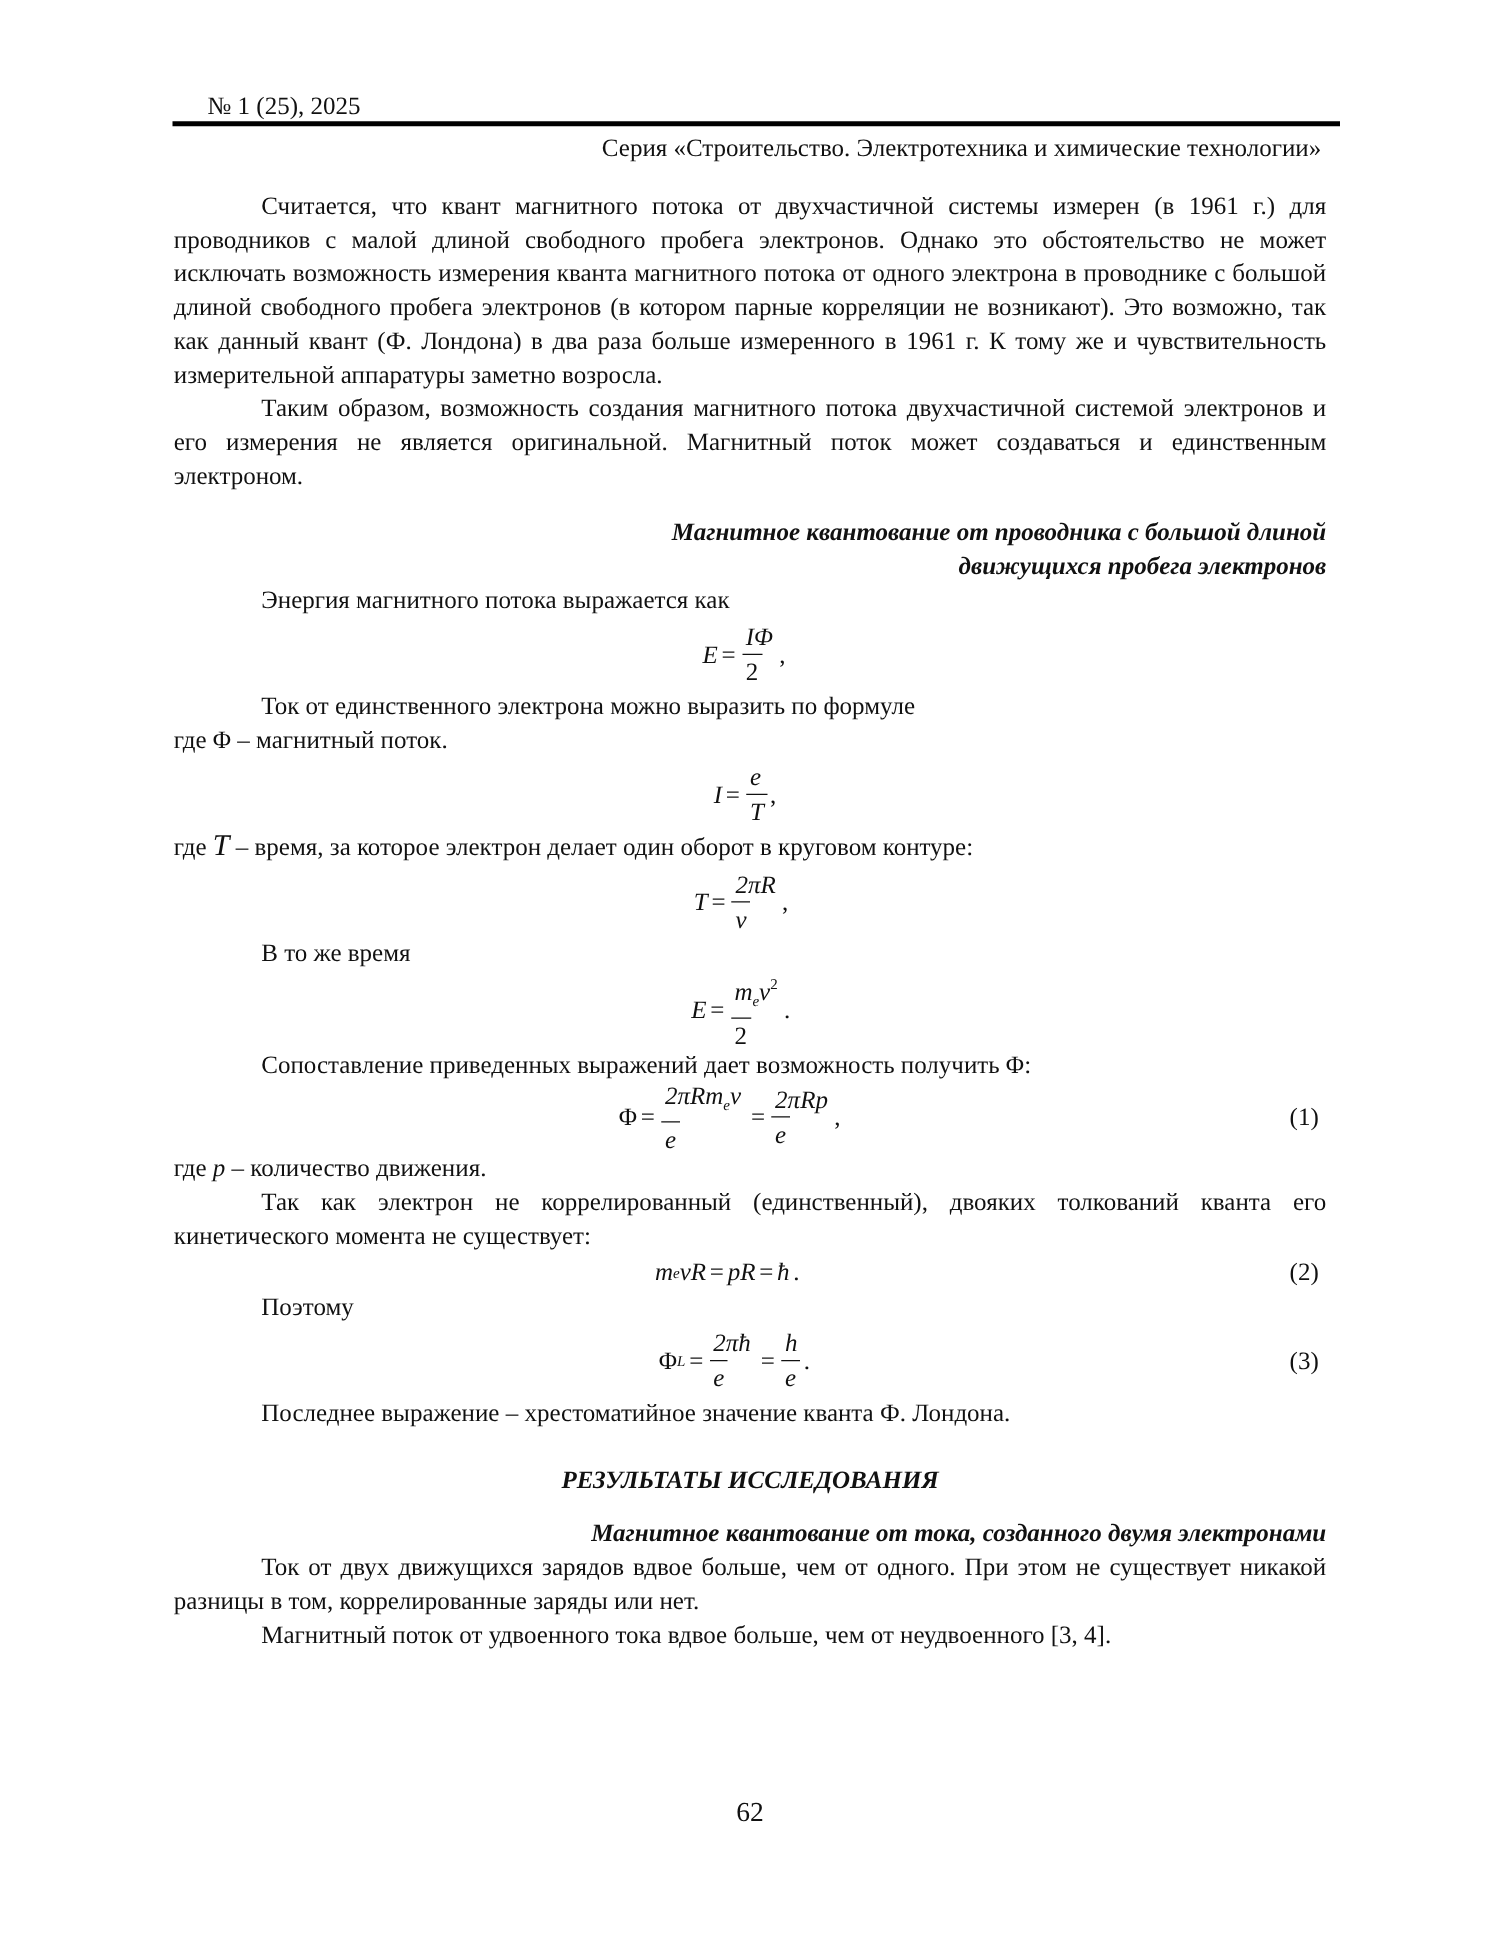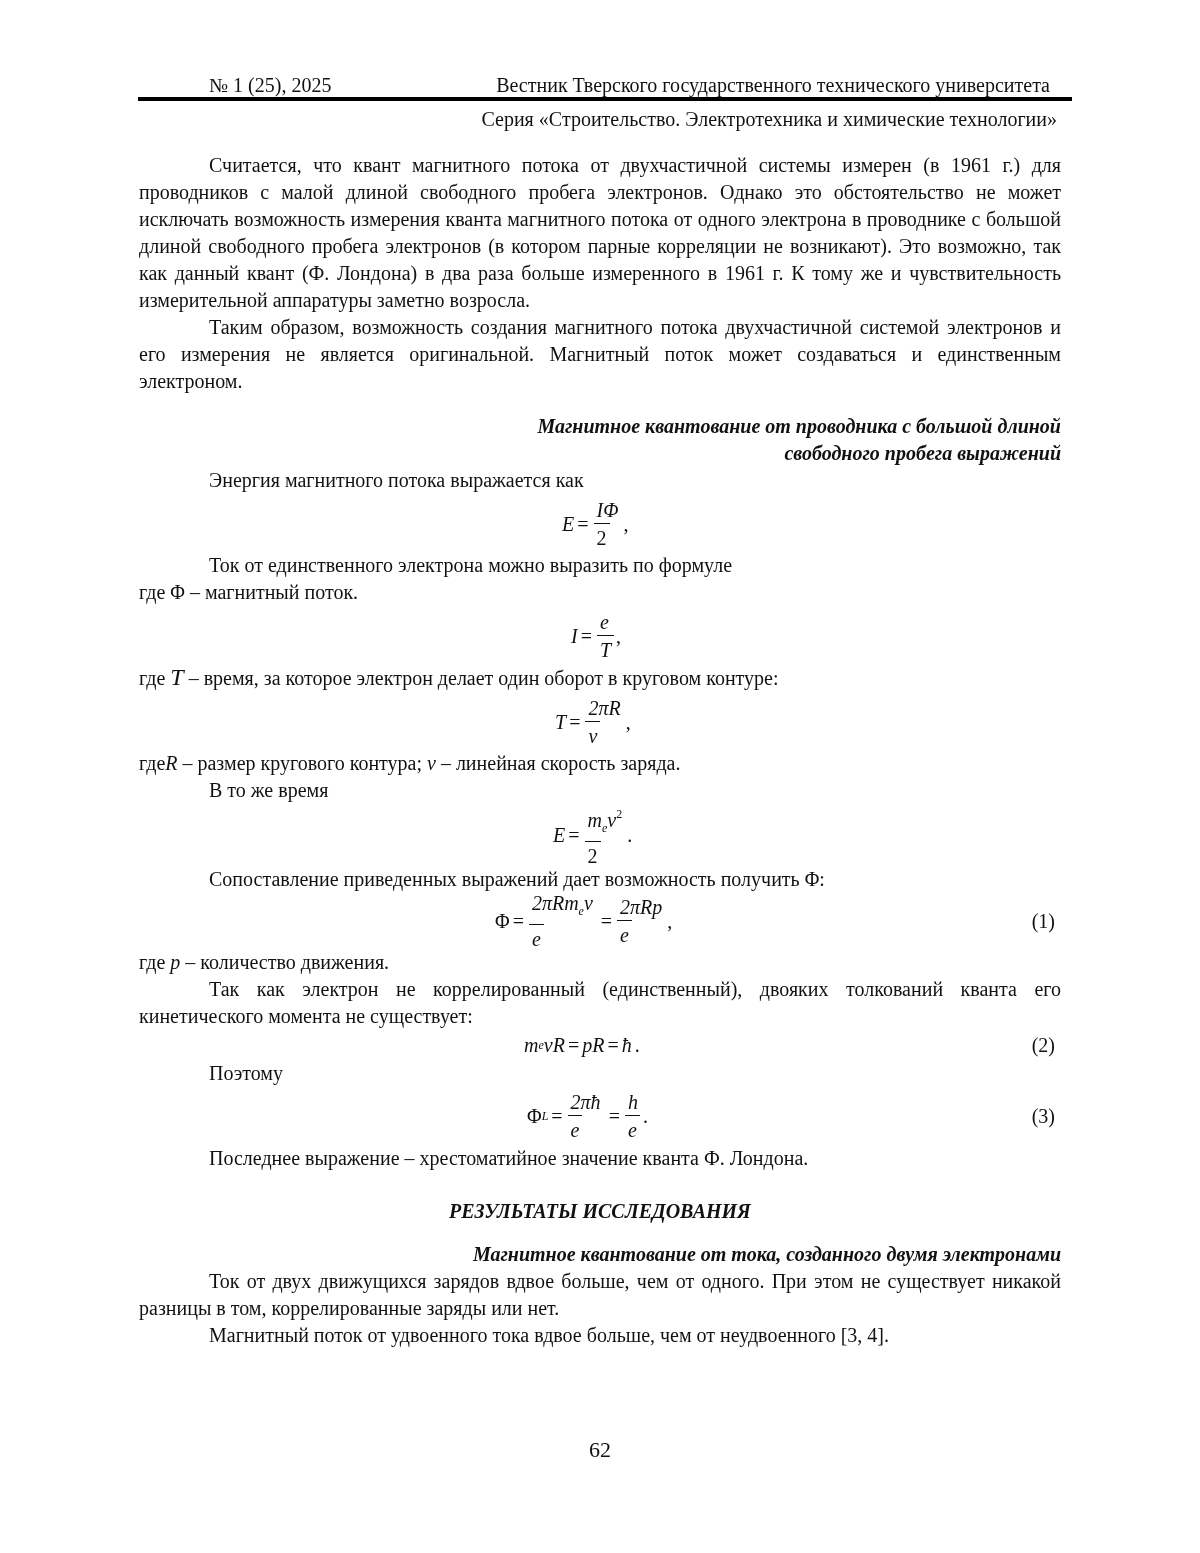--- a/index.html
+++ b/index.html
@@ -6,21 +6,21 @@
   body {
     width: 1200px; height: 1553px; position: relative; overflow: hidden;
     font-family: "Liberation Serif", "DejaVu Serif", serif;
     color: #111111;
   }
   .page { position: absolute; left: 0; top: 0; width: 1200px; height: 1553px; }
 
   
   .hdr-top { position: absolute; top: 70px; left: 166px; right: 150px; height: 30px;
     font-size: 20px; line-height: 30px; }
-  .hdr-issue { position: absolute; left: 0; top: 0; margin-left: 43px; }
+  .hdr-issue { position: absolute; left: 0; top: 0; }
   .hdr-journal { position: absolute; right: 0; top: 0; }
   .hdr-rule { position: absolute; left: 138px; width: 934px; top: 97px; height: 4px; background: #000; }
   .hdr-series { position: absolute; right: 143px; top: 104px; font-size: 20px; line-height: 30px; }
 
   
   .text { position: absolute; left: 139px; width: 922px; font-size: 20px; line-height: 27px; text-align: justify; font-family: Liberation Serif, serif; }
   .para { margin: 0; text-indent: 70px; text-align: justify; }
   .para.last { text-align-last: left; }
   .noindent { text-indent: 0; }
   .indent-only { padding-left: 70px; text-indent: 0; }
@@ -41,33 +41,32 @@
 
   .pagenum { position: absolute; top: 1437px; left: 0; width: 1200px; text-align: center; font-size: 22px; }
 </style>
 </head>
 <body>
 
 <div class="page">
 
   <div class="hdr-top">
     <span class="hdr-issue">№ 1 (25), 2025</span>
-    <span class="hdr-journal">Вестник Тверского государственного технического университета</span>
   </div>
   <div class="hdr-rule"></div>
   <div class="hdr-series">Серия «Строительство. Электротехника и химические технологии»</div>
 
   <div class="text" style="top:152px;">
     <p class="para">Считается, что квант магнитного потока от двухчастичной системы измерен (в 1961 г.) для проводников с малой длиной свободного пробега электронов. Однако это обстоятельство не может исключать возможность измерения кванта магнитного потока от одного электрона в проводнике с большой длиной свободного пробега электронов (в котором парные корреляции не возникают). Это возможно, так как данный квант (Ф. Лондона) в два раза больше измеренного в 1961 г. К тому же и чувствительность измерительной аппаратуры заметно возросла.</p>
     <p class="para last">Таким образом, возможность создания магнитного потока двухчастичной системой электронов и его измерения не является оригинальной. Магнитный поток может создаваться и единственным электроном.</p>
 
     <div style="height:18px"></div>
     <p class="heading-it">
       <span>Магнитное квантование от проводника с большой длиной</span><br>
-      <span>свободного пробега выражений</span>
+      <span>движущихся пробега электронов</span>
     </p>
     <p class="para indent-only">Энергия магнитного потока выражается как</p>
 
     <div class="formula" style="height:58px">
       <div class="fml" style="left:423px">
         <span>E</span>
         <span class="op">=</span>
         <span class="frac">
           <span class="num">IΦ</span>
           <span class="den upr">2</span>
@@ -100,23 +99,20 @@
         <span>T</span>
         <span class="op">=</span>
         <span class="frac">
           <span class="num">2πR</span>
           <span class="den">v</span>
         </span>
         <span class="upr">,</span>
       </div>
     </div>
 
-    <p class="para noindent">
-      <span>где</span><i>R</i><span>  – размер кругового контура;  </span><i>v</i><span>  – линейная скорость заряда.</span>
-    </p>
     <p class="para indent-only">В то же время</p>
 
     <div class="formula" style="height:62px">
       <div class="fml" style="left:414px;height:62px">
         <span>E</span>
         <span class="op">=</span>
         <span class="frac">
           <span class="num"><span>m</span><span class="sub">e</span><span>v</span><span class="sup upr">2</span></span>
           <span class="den upr">2</span>
         </span>

